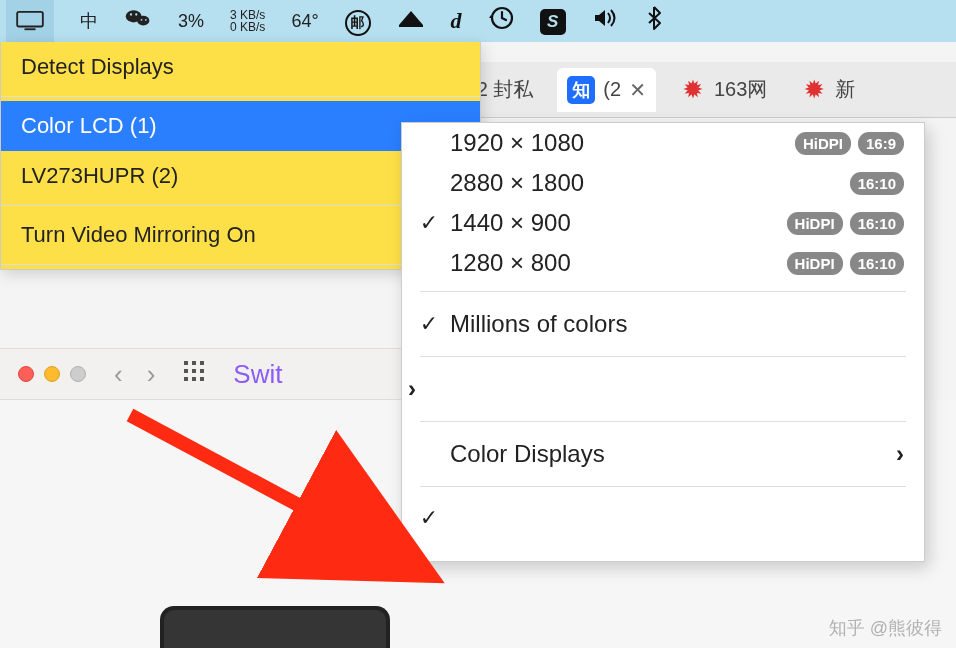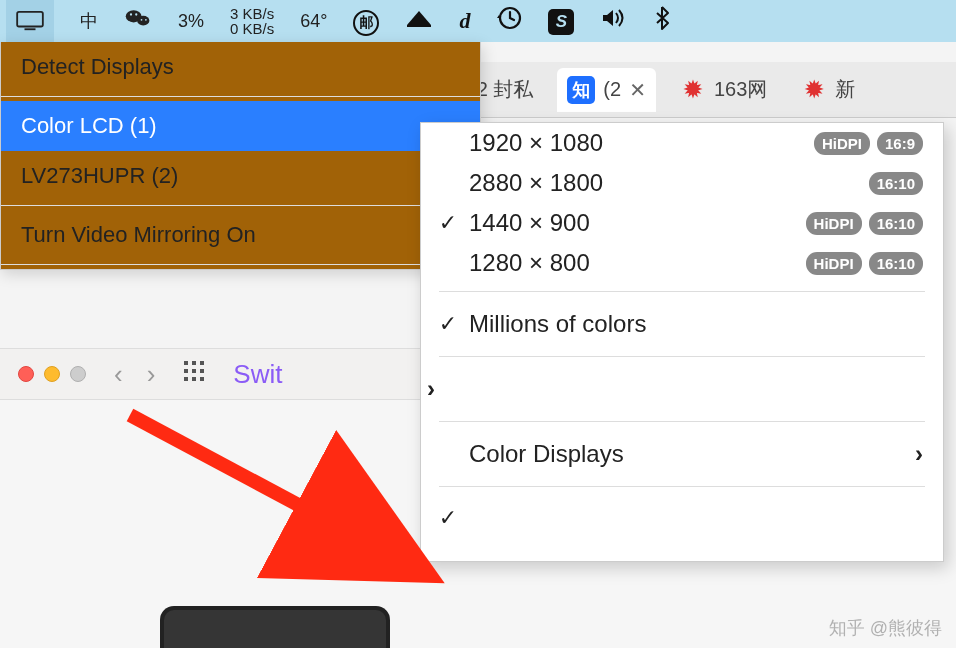--- a/index.html
+++ b/index.html
@@ -26,30 +26,30 @@
       font-size: 17px;
     }
     .menubar .display-icon {
       width: 48px; height: 42px;
       background: #a3d1e6;
       display: flex; align-items: center; justify-content: center;
     }
     .menubar .display-icon svg { width: 30px; height: 22px; }
     .menubar .textitem { font-size: 18px; color: #222; }
     .menubar .stacked { display: flex; flex-direction: column; align-items: flex-end; line-height: 1; }
-    .menubar .stacked span { font-size: 15px; }
+    .menubar .stacked span { font-size: 12px; }
     .menubar .glyph { font-size: 22px; color: #111; }
 
     
     .left-menu {
       position: absolute;
       top: 42px;
       left: 0;
       width: 481px;
-      background: #a16207;
+      background: #fde047;
       border: 1px solid #ccc;
       border-top: none;
       box-shadow: 2px 4px 14px rgba(0,0,0,.15);
       z-index: 30;
     }
     .left-menu .item, .left-menu .item-sub {
       display: flex;
       align-items: center;
       justify-content: space-between;
       padding: 12px 20px;
@@ -62,21 +62,21 @@
       background: #2a7fff;
       color: #fff;
     }
     .left-menu .sep { height: 1px; background: #ddd; margin: 4px 0; }
     .left-menu .chev { font-size: 22px; font-weight: 700; }
 
     
     .right-menu {
       position: absolute;
       top: 122px;
-      left: 420px;
+      left: 401px;
       width: 524px;
       background: #fff;
       border: 1px solid #ccc;
       box-shadow: 4px 6px 16px rgba(0,0,0,.18);
       z-index: 40;
       padding-bottom: 20px;
     }
     .right-menu .row {
       display: flex;
       align-items: center;

